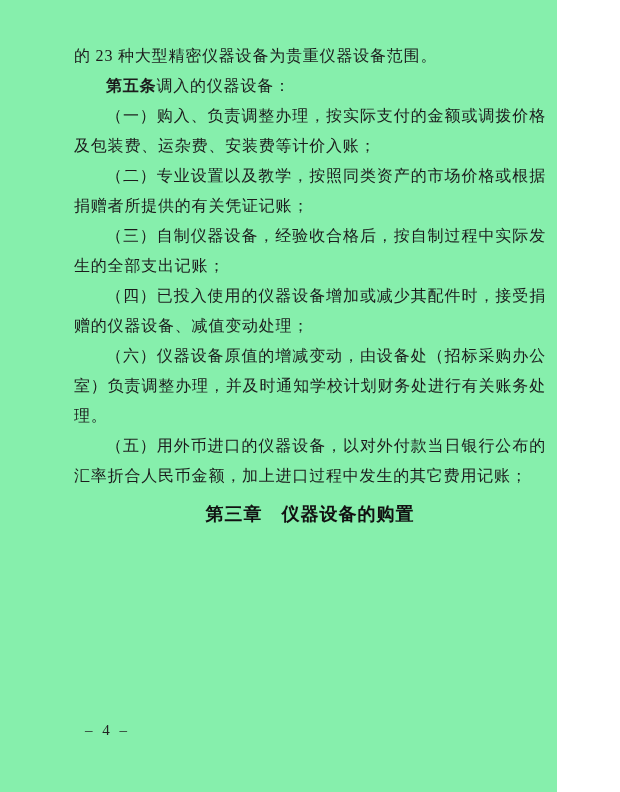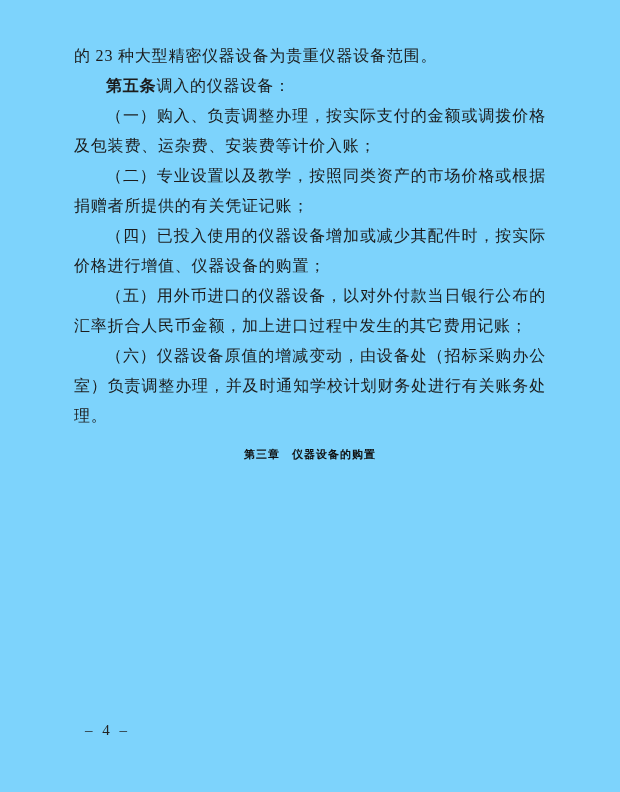--- a/index.html
+++ b/index.html
@@ -2,23 +2,23 @@
 <html><head>
 <meta charset="utf-8">
 <style>
   html, body {
     margin: 0;
     padding: 0;
     background: #ffffff;
   }
   .page {
     position: relative;
-    width: 620px;
+    width: 557px;
     height: 792px;
-    background: #7dd3fc;
+    background: #86efac;
     overflow: hidden;
   }
   .doc-body {
     position: absolute;
     left: 74px;
     top: 41px;
     width: 472px;
     font-family: "Liberation Serif", "DejaVu Serif", serif;
     font-size: 16px;
     line-height: 30px;
@@ -31,21 +31,21 @@
     text-indent: 2em;
   }
   .para.no-indent {
     text-indent: 0;
   }
   .lead {
     font-weight: bold;
   }
   .chapter {
     margin: 8px 0;
-    font-size: 11px;
+    font-size: 18px;
     font-weight: bold;
     text-align: center;
     text-indent: 0;
     line-height: 30px;
     letter-spacing: 1px;
     color: #111111;
   }
   .footer {
     position: absolute;
     left: 85px;
@@ -63,23 +63,24 @@
   <div class="doc-body">
 
     <p class="para no-indent">的 23 种大型精密仪器设备为贵重仪器设备范围。</p>
 
     <p class="para">
       <span class="lead">第五条</span><span>调入的仪器设备：</span>
     </p>
 
     <p class="para">（一）购入、负责调整办理，按实际支付的金额或调拨价格及包装费、运杂费、安装费等计价入账；</p>
     <p class="para">（二）专业设置以及教学，按照同类资产的市场价格或根据捐赠者所提供的有关凭证记账；</p>
-    <p class="para">（四）已投入使用的仪器设备增加或减少其配件时，按实际价格进行增值、仪器设备的购置；</p>
+    <p class="para">（三）自制仪器设备，经验收合格后，按自制过程中实际发生的全部支出记账；</p>
+    <p class="para">（四）已投入使用的仪器设备增加或减少其配件时，接受捐赠的仪器设备、减值变动处理；</p>
+    <p class="para">（六）仪器设备原值的增减变动，由设备处（招标采购办公室）负责调整办理，并及时通知学校计划财务处进行有关账务处理。</p>
     <p class="para">（五）用外币进口的仪器设备，以对外付款当日银行公布的汇率折合人民币金额，加上进口过程中发生的其它费用记账；</p>
-    <p class="para">（六）仪器设备原值的增减变动，由设备处（招标采购办公室）负责调整办理，并及时通知学校计划财务处进行有关账务处理。</p>
 
     <h2 class="chapter">第三章　仪器设备的购置</h2>
 
 
 
   </div>
 
   <div class="footer">– 4 –</div>
 </div>
 

